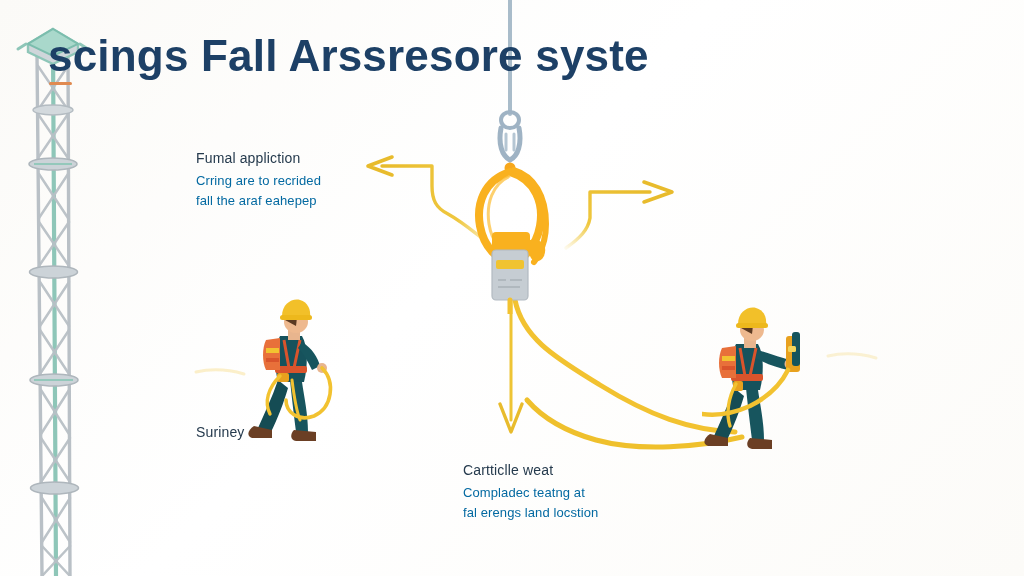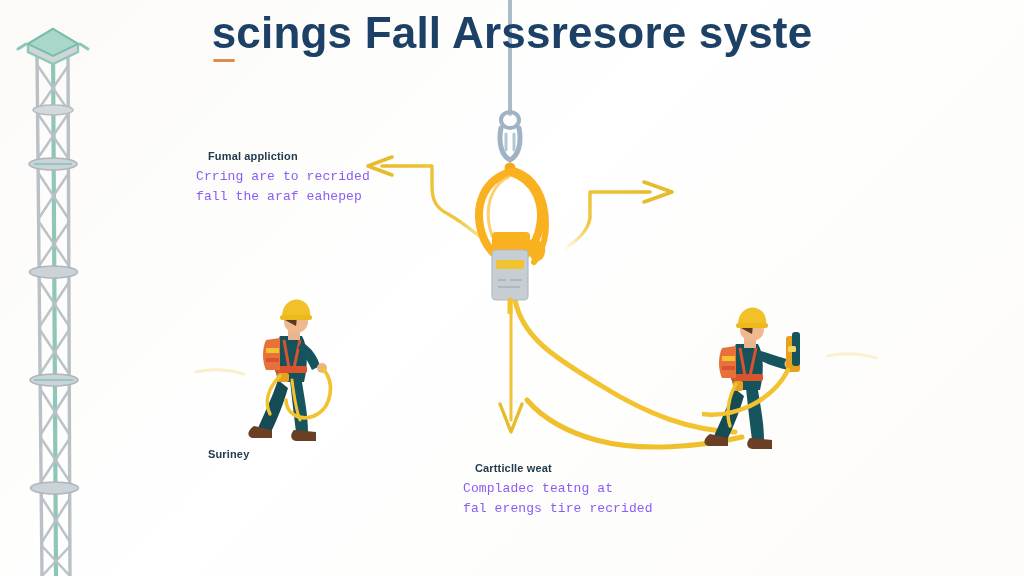--- a/index.html
+++ b/index.html
@@ -24,23 +24,23 @@
     inset: 0;
     background: linear-gradient(135deg, #fbfaf7 0%, #ffffff 45%, #fcfbf8 100%);
     pointer-events: none;
   }
 
   
   .title-wrap {
     position: absolute;
     left: 0;
     right: 0;
-    top: 9px;
-    text-align: center;
+    top: 32px;
     z-index: 20;
+    padding-left: 48px;
   }
   .title {
     display: inline-block;
     font-family: "Liberation Sans", sans-serif;
     font-size: 44px;
     font-weight: bold;
     letter-spacing: 0.2px;
     color: #1d4066;
     line-height: 1.1;
     white-space: nowrap;
@@ -56,40 +56,39 @@
     right: 1px;
     bottom: -5px;
     height: 3px;
     background: #e08a50;
     border-radius: 2px;
   }
 
   
   .callout { position: absolute; z-index: 18; }
   .callout .c-head {
-    font-size: 11px;
-    font-weight: bold;
+    font-size: 14px;
+    font-weight: normal;
     color: #253a4d;
     letter-spacing: 0.15px;
-    margin: 0 0 5px 12px;
+    margin: 0 0 5px 0;
     white-space: nowrap;
   }
   .callout .c-line {
     font-size: 13px;
-    color: #8b5cf6;
+    color: #0369a1;
     line-height: 1.52;
     letter-spacing: 0.1px;
     white-space: nowrap;
-    font-family: Liberation Mono, monospace;
   }
   .callout.right-pad .c-head { color: #223a52; }
 
   #callout-top-left   { left: 196px; top: 150px; }
   #callout-top-right  { left: 694px; top: 180px; }
-  #callout-bot-left   { left: 196px; top: 448px; }
+  #callout-bot-left   { left: 196px; top: 424px; }
   #callout-bot-center { left: 463px; top: 462px; }
 
   
   .art {
     position: absolute;
     left: 0; top: 0;
     width: 1024px; height: 576px;
     z-index: 10;
     pointer-events: none;
   }
@@ -326,16 +325,16 @@
   <div class="callout right-pad" id="callout-top-right">
   </div>
 
   <div class="callout" id="callout-bot-left">
     <div class="c-head">Suriney</div>
   </div>
 
   <div class="callout" id="callout-bot-center">
     <div class="c-head">Cartticlle weat</div>
     <div class="c-line">Compladec teatng at</div>
-    <div class="c-line">fal erengs tire recrided</div>
+    <div class="c-line">fal erengs land locstion</div>
   </div>
 
 </div>
 
 </body></html>

